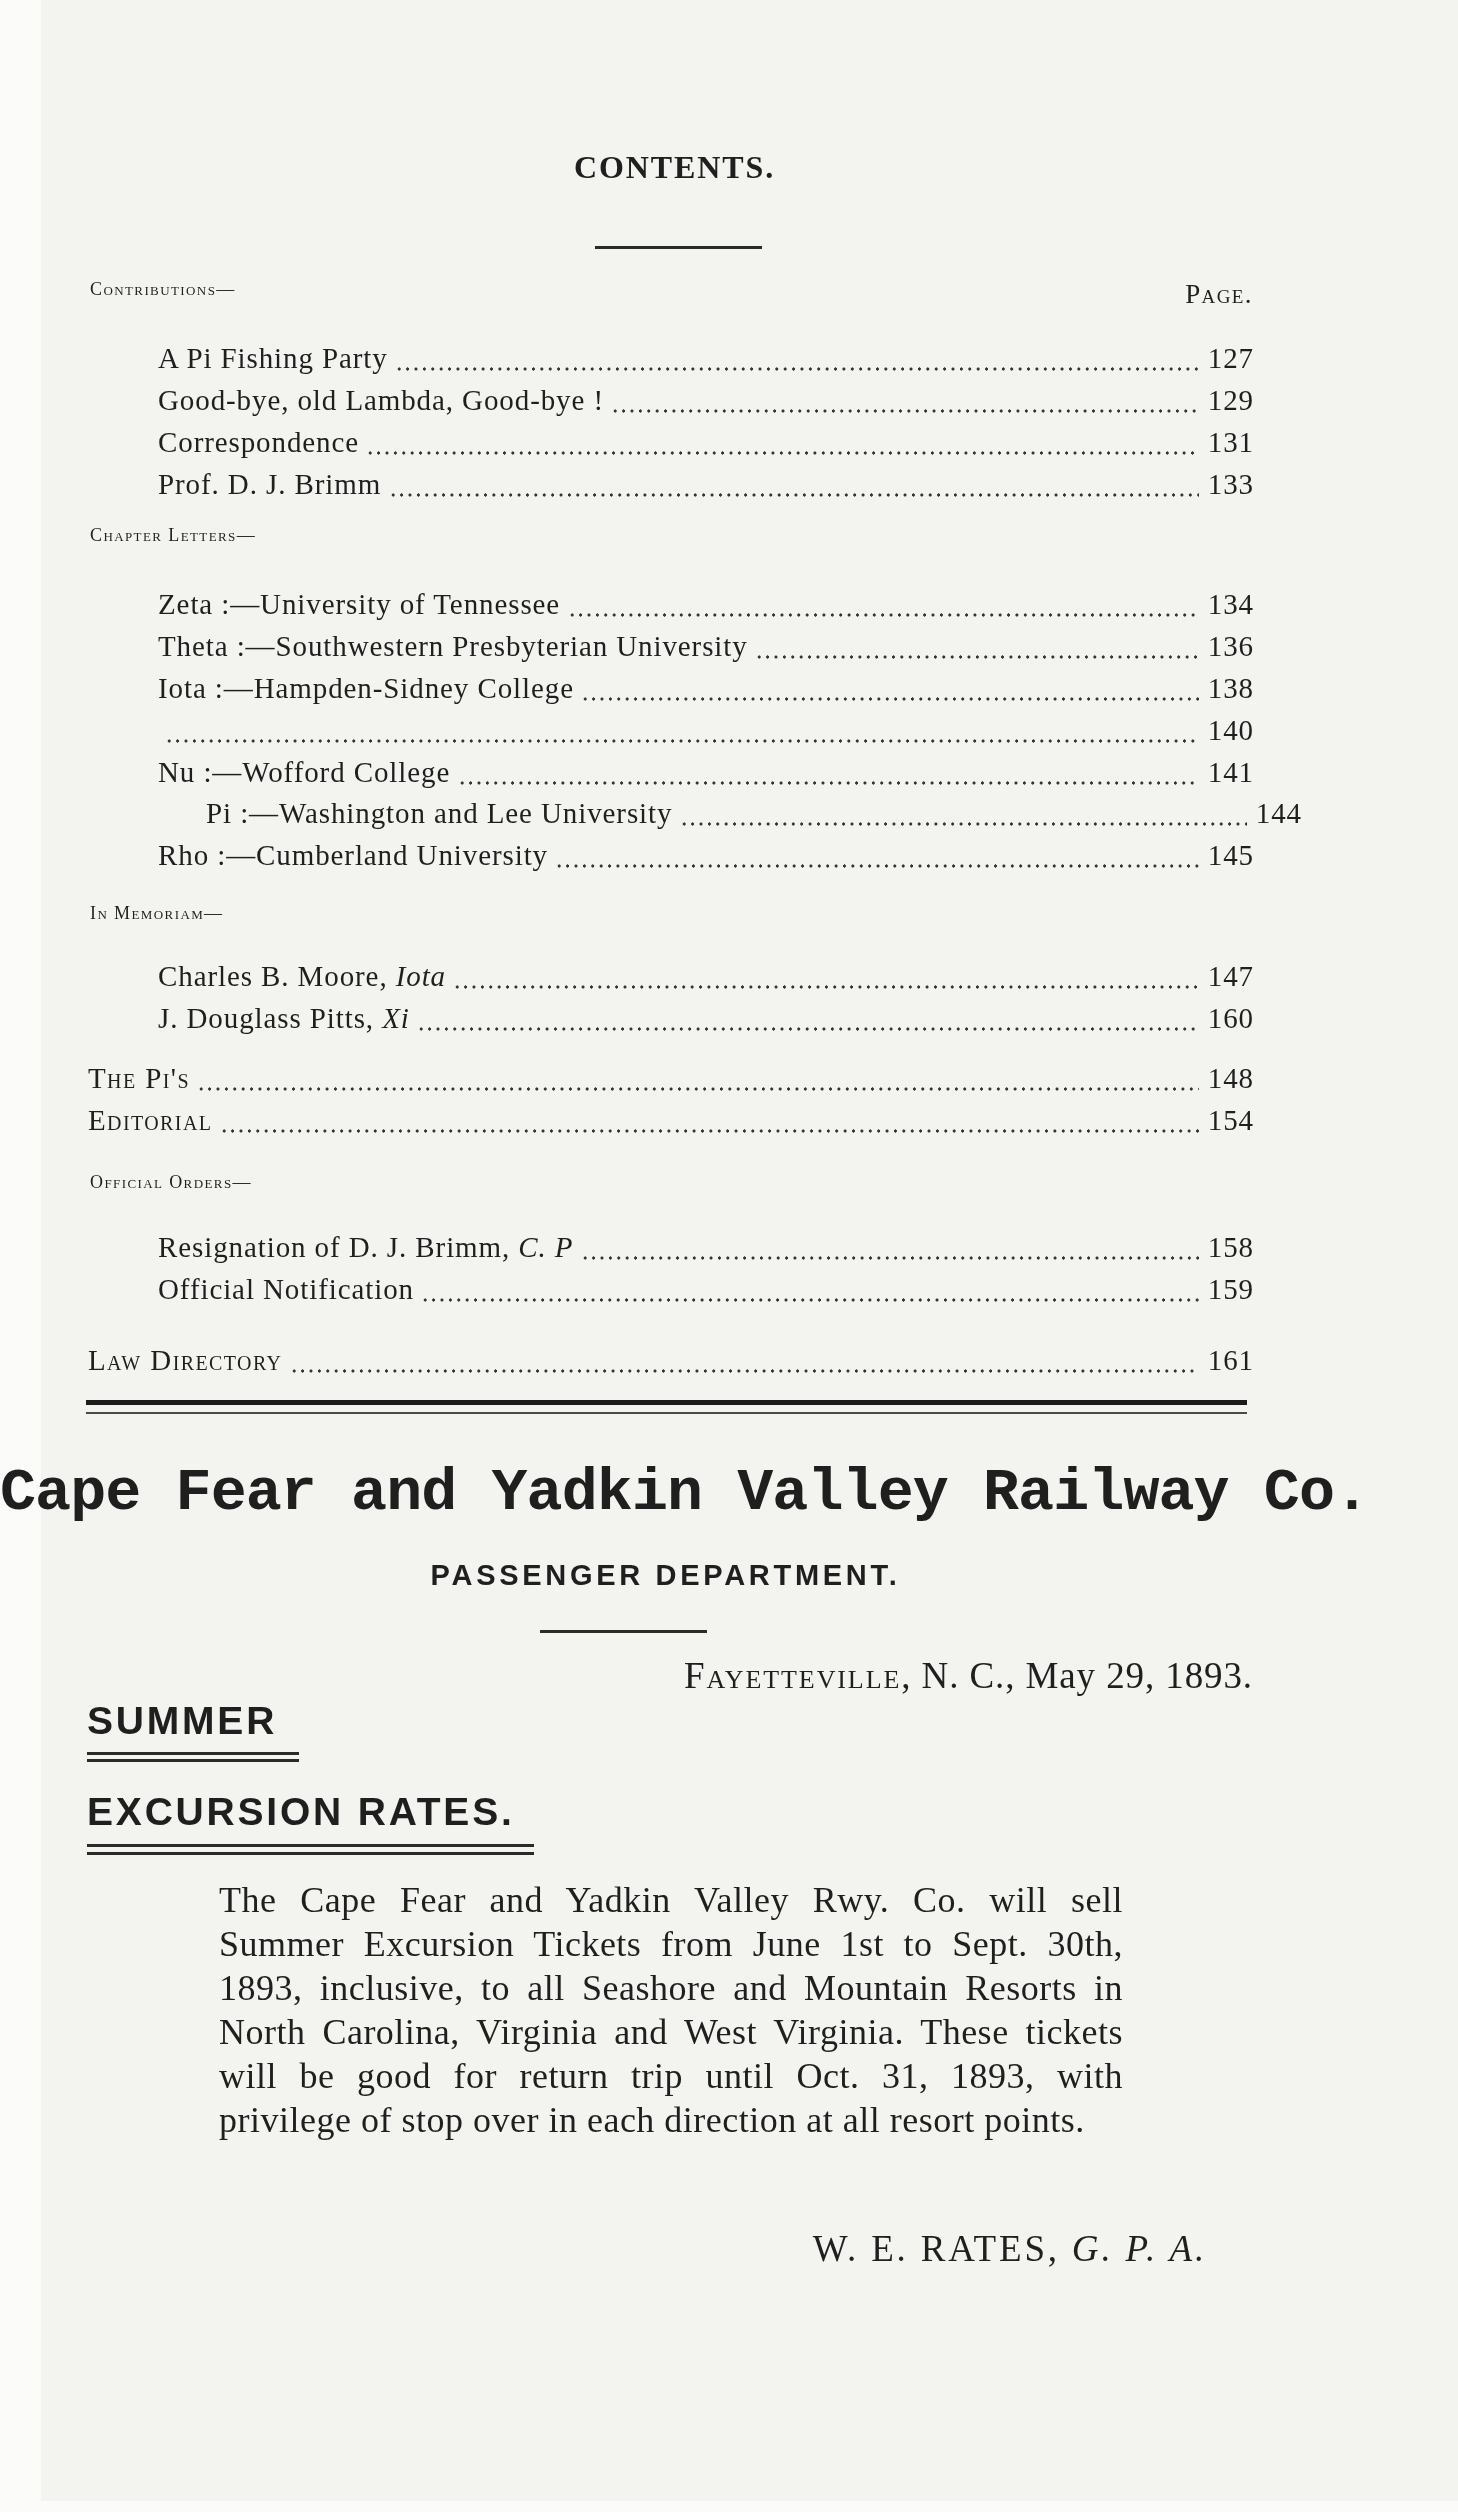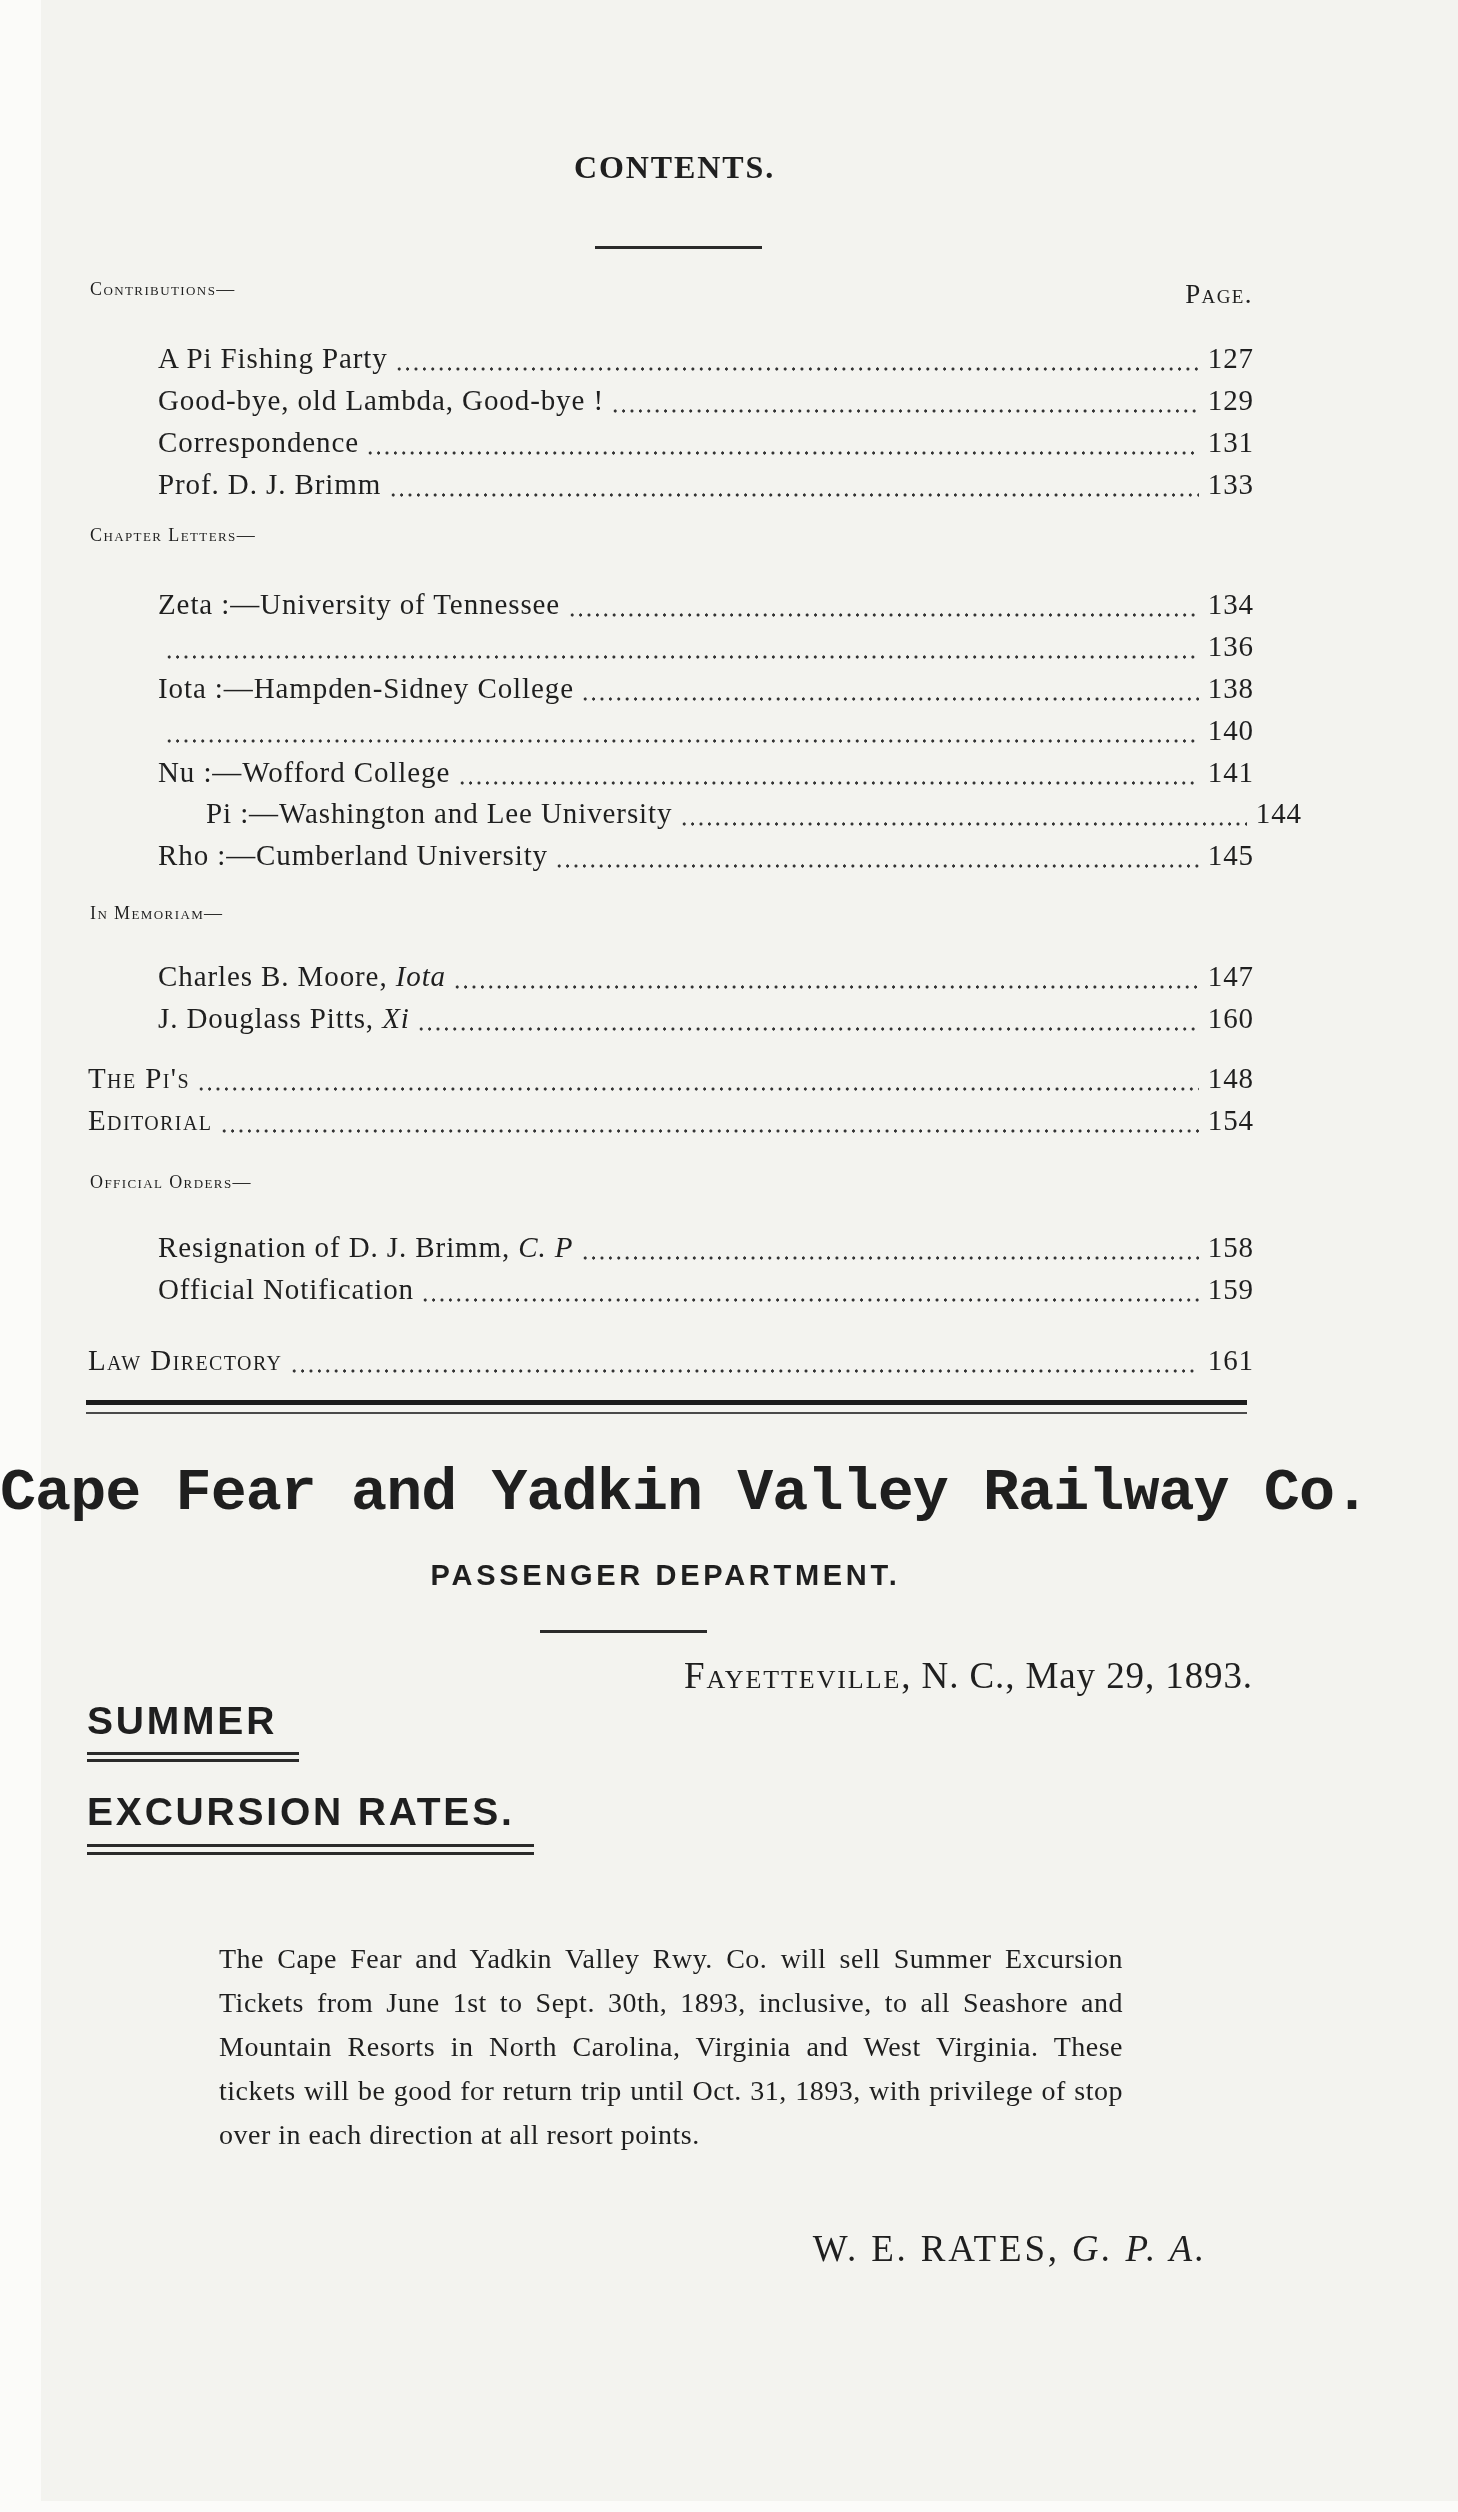--- a/index.html
+++ b/index.html
@@ -35,21 +35,21 @@
     .double-rule-thin { position: absolute; left: 86px; width: 1161px; top: 1412px; height: 1.9px; background: #4a4a4a; }
 
     
     .ad-title { left: 0; width: 1331px; text-align: right; top: 1459px; font-family: "Liberation Mono", "DejaVu Sans Mono", monospace; font-weight: bold; font-size: 60px; letter-spacing: -0.9px; }
     .ad-sub { left: 0; width: 1331px; text-align: center; top: 1559px; font-family: "Liberation Sans", "DejaVu Sans", sans-serif; font-weight: bold; font-size: 29px; letter-spacing: 3.7px; }
     .ad-date { right: 205px; top: 1654px; font-size: 37px; letter-spacing: 0.9px; }
     .ad-date .sc { letter-spacing: 1.9px; }
     .ad-heading { font-family: "Liberation Sans", "DejaVu Sans", sans-serif; font-weight: bold; font-size: 39px; letter-spacing: 2.8px; }
     .uline { position: absolute; background: #2a2a2a; }
 
-    .ad-body { position: absolute; left: 219px; top: 1937px; width: 904px; font-size: 28px; line-height: 44px; text-align: justify; letter-spacing: 0.5px; }
+    .ad-body { position: absolute; left: 219px; top: 1878px; width: 904px; font-size: 36px; line-height: 44px; text-align: justify; letter-spacing: 0.5px; }
     .ad-sign { right: 251px; top: 2227px; font-size: 37px; letter-spacing: 2.8px; }
     .ad-sign i { font-style: italic; }
   </style>
 </head>
 <body>
 
 <div class="left-margin"></div>
 <div class="bottom-margin"></div>
 
 <div class="abs contents-title">CONTENTS.</div>
@@ -80,20 +80,21 @@
 </div>
 
 <div class="abs section-head" style="left:90px; top:525px;">Chapter Letters—</div>
 
 <div class="toc-row" style="left:158px; width:1096px; top:588px;">
   <span class="title">Zeta :—University of Tennessee</span>
   <span class="dots"></span>
   <span class="page">134</span>
 </div>
 <div class="toc-row" style="left:158px; width:1096px; top:630px;">
+  <span class="title">Theta :—Southwestern Presbyterian University</span>
   <span class="dots"></span>
   <span class="page">136</span>
 </div>
 <div class="toc-row" style="left:158px; width:1096px; top:672px;">
   <span class="title">Iota :—Hampden-Sidney College</span>
   <span class="dots"></span>
   <span class="page">138</span>
 </div>
 <div class="toc-row" style="left:158px; width:1096px; top:714px;">
   <span class="dots"></span>

